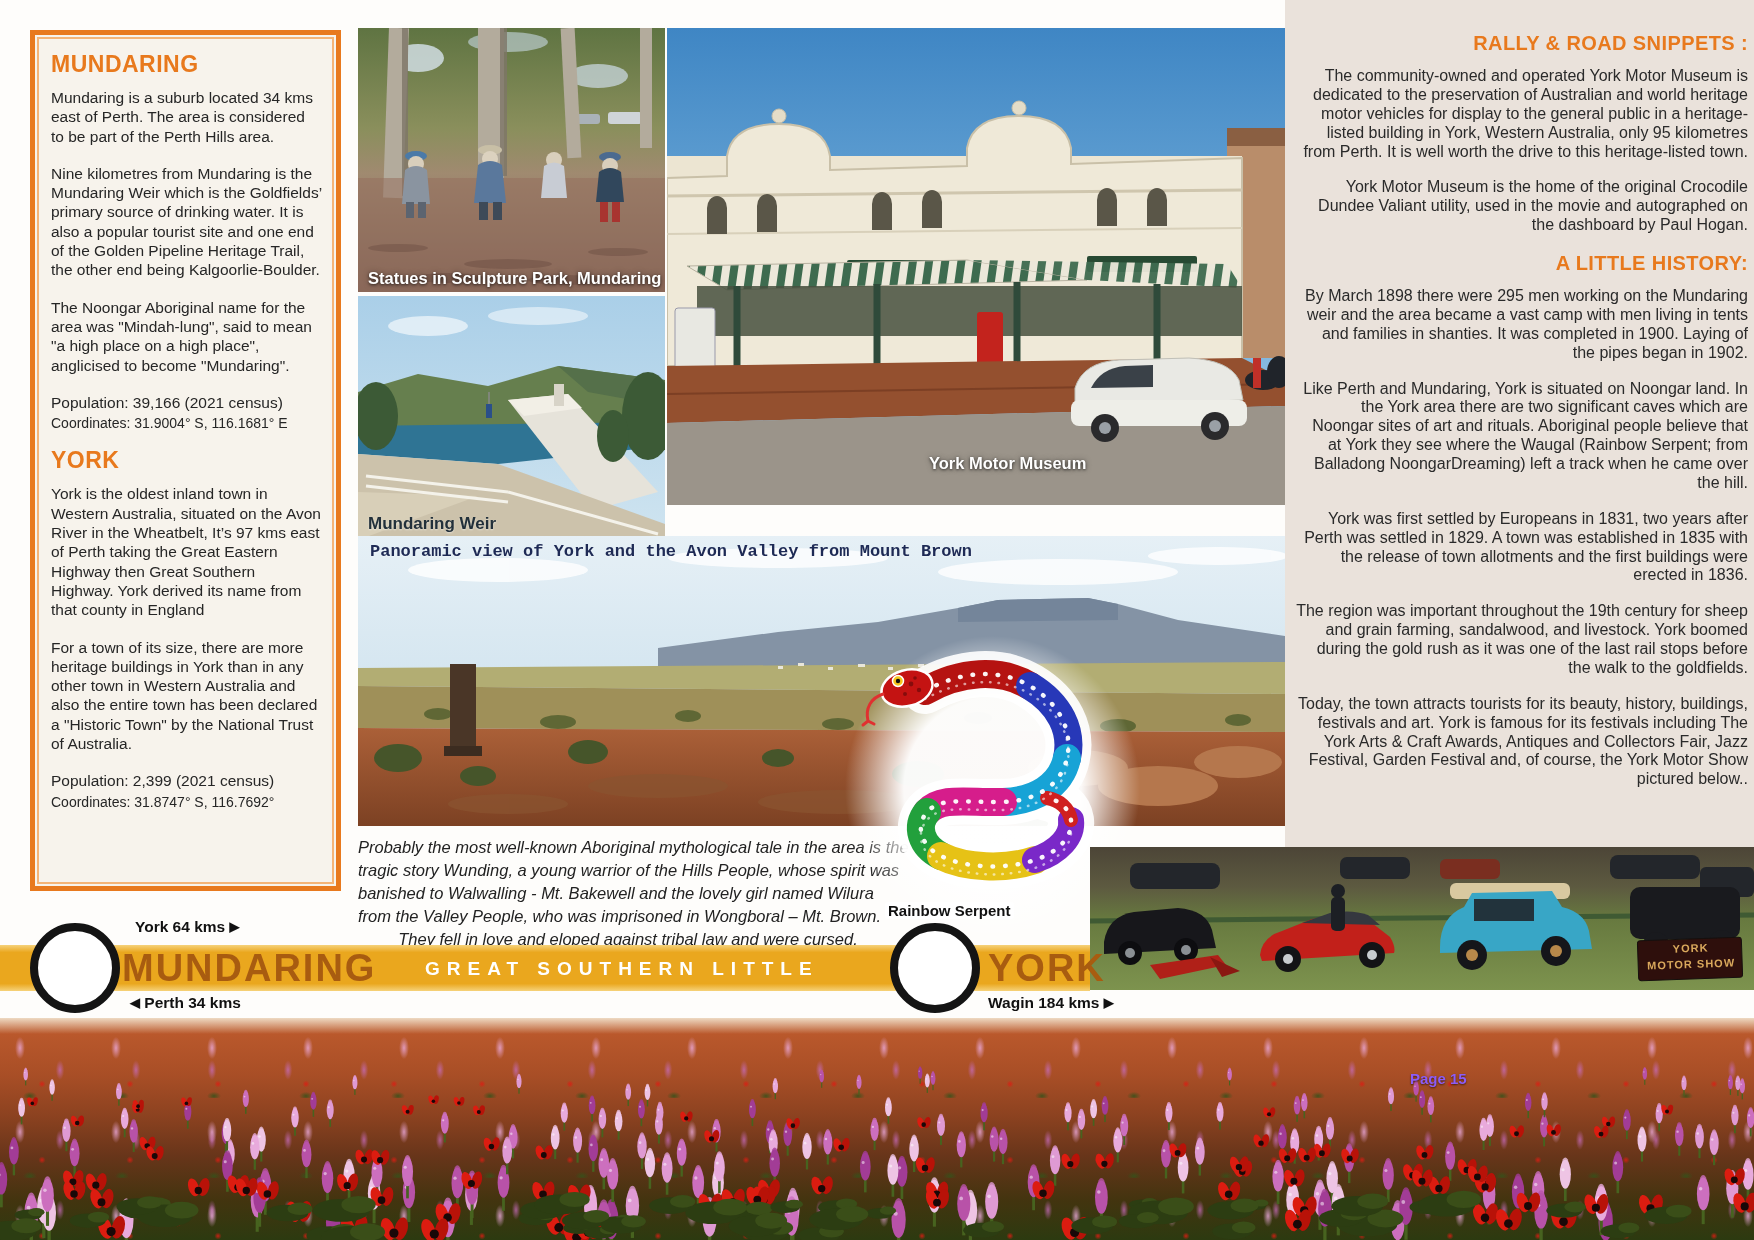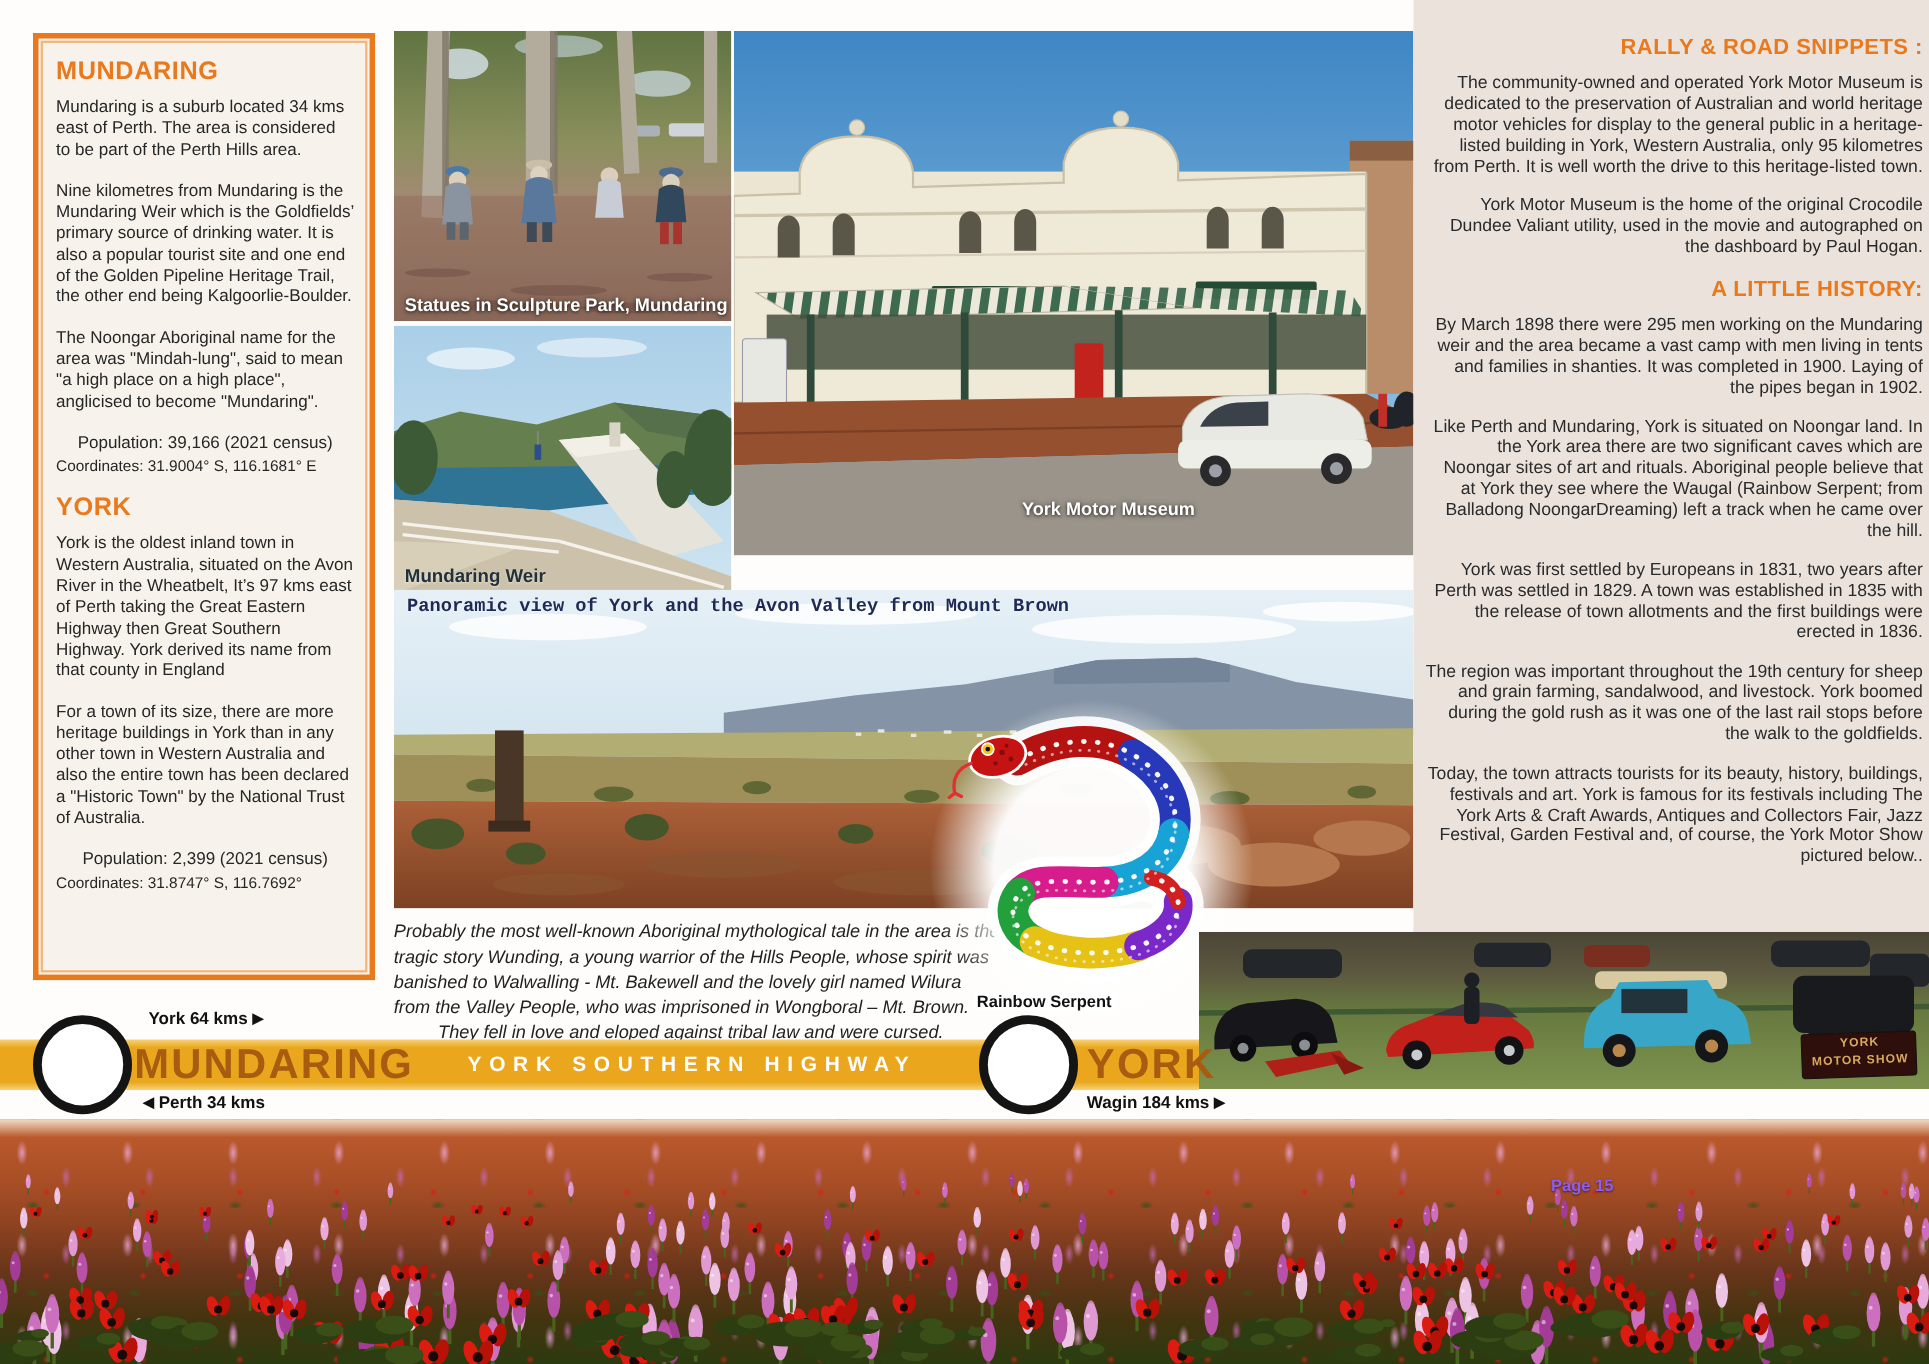--- a/index.html
+++ b/index.html
@@ -7,21 +7,21 @@
         font-family:"Liberation Sans", sans-serif;color:#262626;}
   
   .right-bg{position:absolute;left:1285px;top:0;width:469px;height:990px;background:#eae2db;}
   
   .info-box{position:absolute;left:30px;top:30px;width:311px;height:861px;
             background:#f7f3ec;border:5px solid #e8791d;box-sizing:border-box;}
   .info-box::before{content:"";position:absolute;inset:2px;border:2px solid #f4b477;pointer-events:none;}
   .info-inner{position:absolute;inset:0;padding:12px 14px 10px 16px;overflow:hidden;}
   .info-inner h2{margin:4px 0 10px 0;font-size:23px;letter-spacing:.5px;color:#e8791d;}
   .info-inner p{margin:0 0 18px 0;font-size:15.5px;line-height:19.3px;}
-  .info-inner p.pop{margin-bottom:2px;text-align:center;}
+  .info-inner p.pop{margin-bottom:2px;}
   .info-inner p.coord{font-size:14px;margin-bottom:14px;}
   
   .photo{position:absolute;overflow:hidden;}
   .photo svg{display:block;}
   .cap{position:absolute;font-weight:bold;font-size:16.5px;color:#fff;
        text-shadow:0 1px 3px rgba(0,0,0,.65), 0 0 6px rgba(0,0,0,.35);}
   .cap.dark{color:#22303a;text-shadow:0 1px 2px rgba(255,255,255,.5);}
   .cap.navy{color:#1e2a55;text-shadow:0 1px 2px rgba(255,255,255,.45);font-size:17px;}
   #photo-sculpture{left:358px;top:28px;width:307px;height:264px;}
   #photo-weir{left:358px;top:296px;width:307px;height:244px;}
@@ -442,21 +442,21 @@
         </g>
       <polygon points="60,118 128,108 136,118 70,132" fill="#b02018"></polygon>
       <polygon points="120,110 150,124 132,130" fill="#8a1812"></polygon>
     </svg>
     <div class="sign-text">YORK
 MOTOR SHOW</div>
   </figure>
 
   <div class="band">
     <span class="town left">MUNDARING</span>
-    <span class="hwy">YORK SOUTHERN HIGHWAY</span>
+    <span class="hwy">GREAT SOUTHERN LITTLE</span>
     <span class="town right">YORK</span>
   </div>
   <div class="circle c1"></div>
   <div class="circle c2"></div>
 
   <div class="dist" id="dist-york">
     <span>York 64 kms</span>
     <span class="arr">▶</span>
   </div>
   <div class="dist" id="dist-perth">

